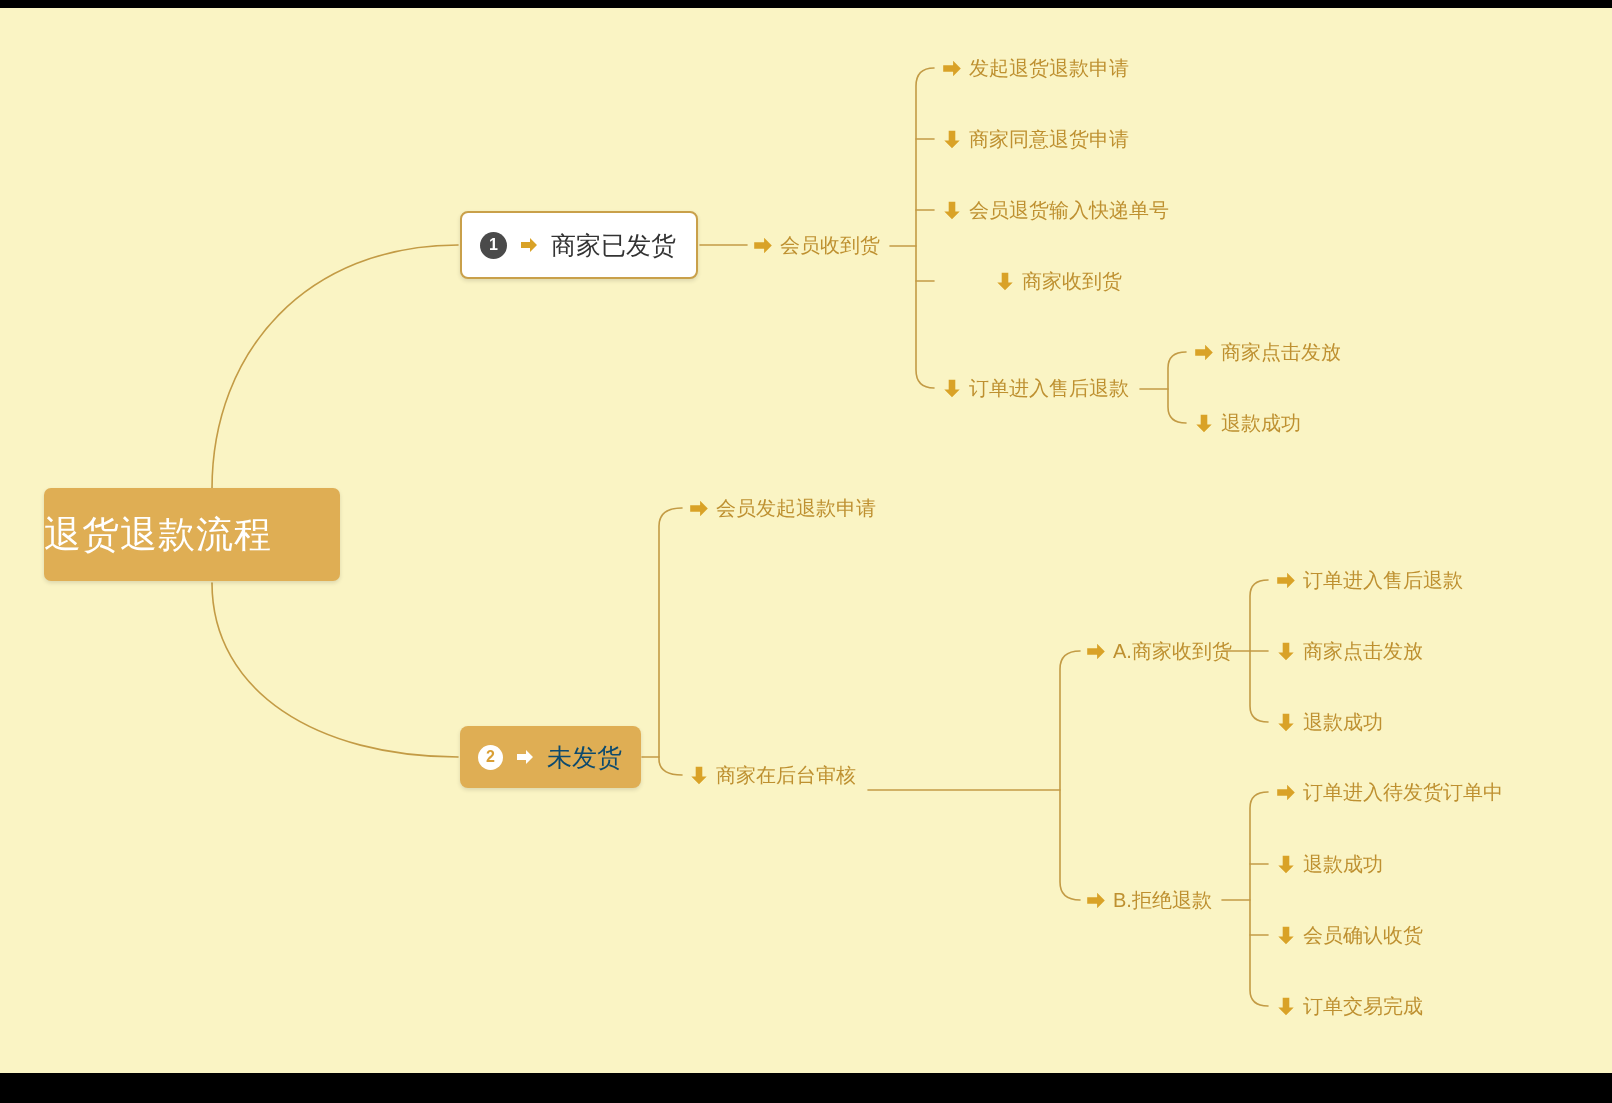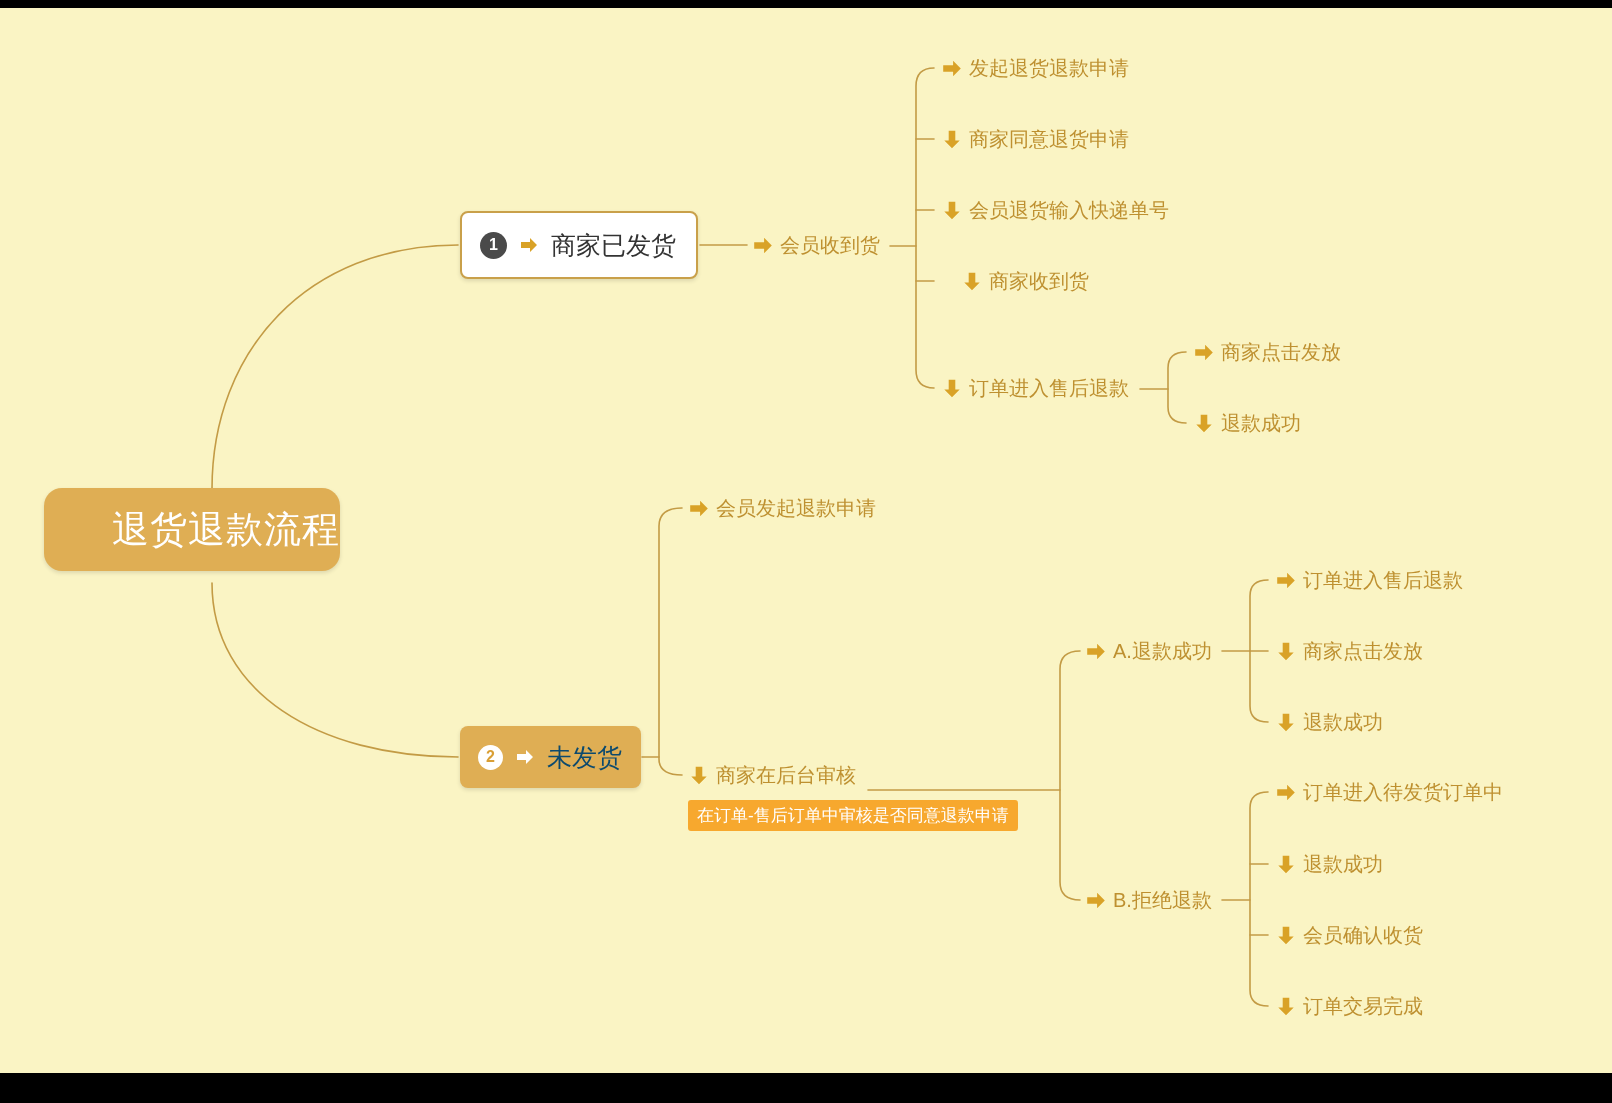--- a/index.html
+++ b/index.html
@@ -10,23 +10,23 @@
   }
   .bar{position:absolute;left:0;width:1612px;background:#000;}
   .bar.top{top:0;height:8px;}
   .bar.bottom{bottom:0;height:30px;}
 
   svg.links{position:absolute;left:0;top:0;width:1612px;height:1103px;pointer-events:none;}
   svg.links path{fill:none;stroke:#c39b45;stroke-width:1.6;stroke-linecap:round;}
 
   
   .root-node{
-    position:absolute;left:44px;top:488px;width:296px;height:83px;
-    background:#dfae54;border-radius:18px;
-    display:flex;align-items:center;justify-content:flex-end;
+    position:absolute;left:44px;top:488px;width:296px;height:93px;
+    background:#dfae54;border-radius:7px;
+    display:flex;align-items:center;justify-content:flex-start;
     color:#fff;font-size:37px;letter-spacing:1px;
     box-shadow:0 2px 4px rgba(0,0,0,.12);
   }
 
   
   .topic{
     position:absolute;display:flex;align-items:center;gap:12px;
     border-radius:8px;padding:0 18px;box-sizing:border-box;
     box-shadow:0 2px 4px rgba(0,0,0,.12);
   }
@@ -146,21 +146,21 @@
     <span class="lbl">商家同意退货申请</span>
   </div>
   <div class="item" style="left:941px;top:210px;">
     <span class="ic">
         <svg viewBox="0 0 20 20">
           <path d="M7 2v9H3l7 7 7-7h-4V2z"></path>
         </svg>
       </span>
     <span class="lbl">会员退货输入快递单号</span>
   </div>
-  <div class="item" style="left:961px;top:281px;">
+  <div class="item" style="left:994px;top:281px;">
     <span class="ic">
         <svg viewBox="0 0 20 20">
           <path d="M7 2v9H3l7 7 7-7h-4V2z"></path>
         </svg>
       </span>
     <span class="lbl">商家收到货</span>
   </div>
   <div class="item" style="left:941px;top:388px;">
     <span class="ic">
         <svg viewBox="0 0 20 20">
@@ -207,29 +207,28 @@
   </div>
   <div class="item" style="left:688px;top:775px;">
     <span class="ic">
         <svg viewBox="0 0 20 20">
           <path d="M7 2v9H3l7 7 7-7h-4V2z"></path>
         </svg>
       </span>
     <span class="lbl">商家在后台审核</span>
   </div>
 
-  <div class="callout">在订单-售后订单中审核是否同意退款申请</div>
 
   <div class="item" style="left:1085px;top:651px;">
     <span class="ic">
         <svg viewBox="0 0 20 20">
           <path d="M2 7h9V3l7 7-7 7v-4H2z"></path>
         </svg>
       </span>
-    <span class="lbl">A.退款成功</span>
+    <span class="lbl">A.商家收到货</span>
   </div>
   <div class="item" style="left:1275px;top:580px;">
     <span class="ic">
         <svg viewBox="0 0 20 20">
           <path d="M2 7h9V3l7 7-7 7v-4H2z"></path>
         </svg>
       </span>
     <span class="lbl">订单进入售后退款</span>
   </div>
   <div class="item" style="left:1275px;top:651px;">

